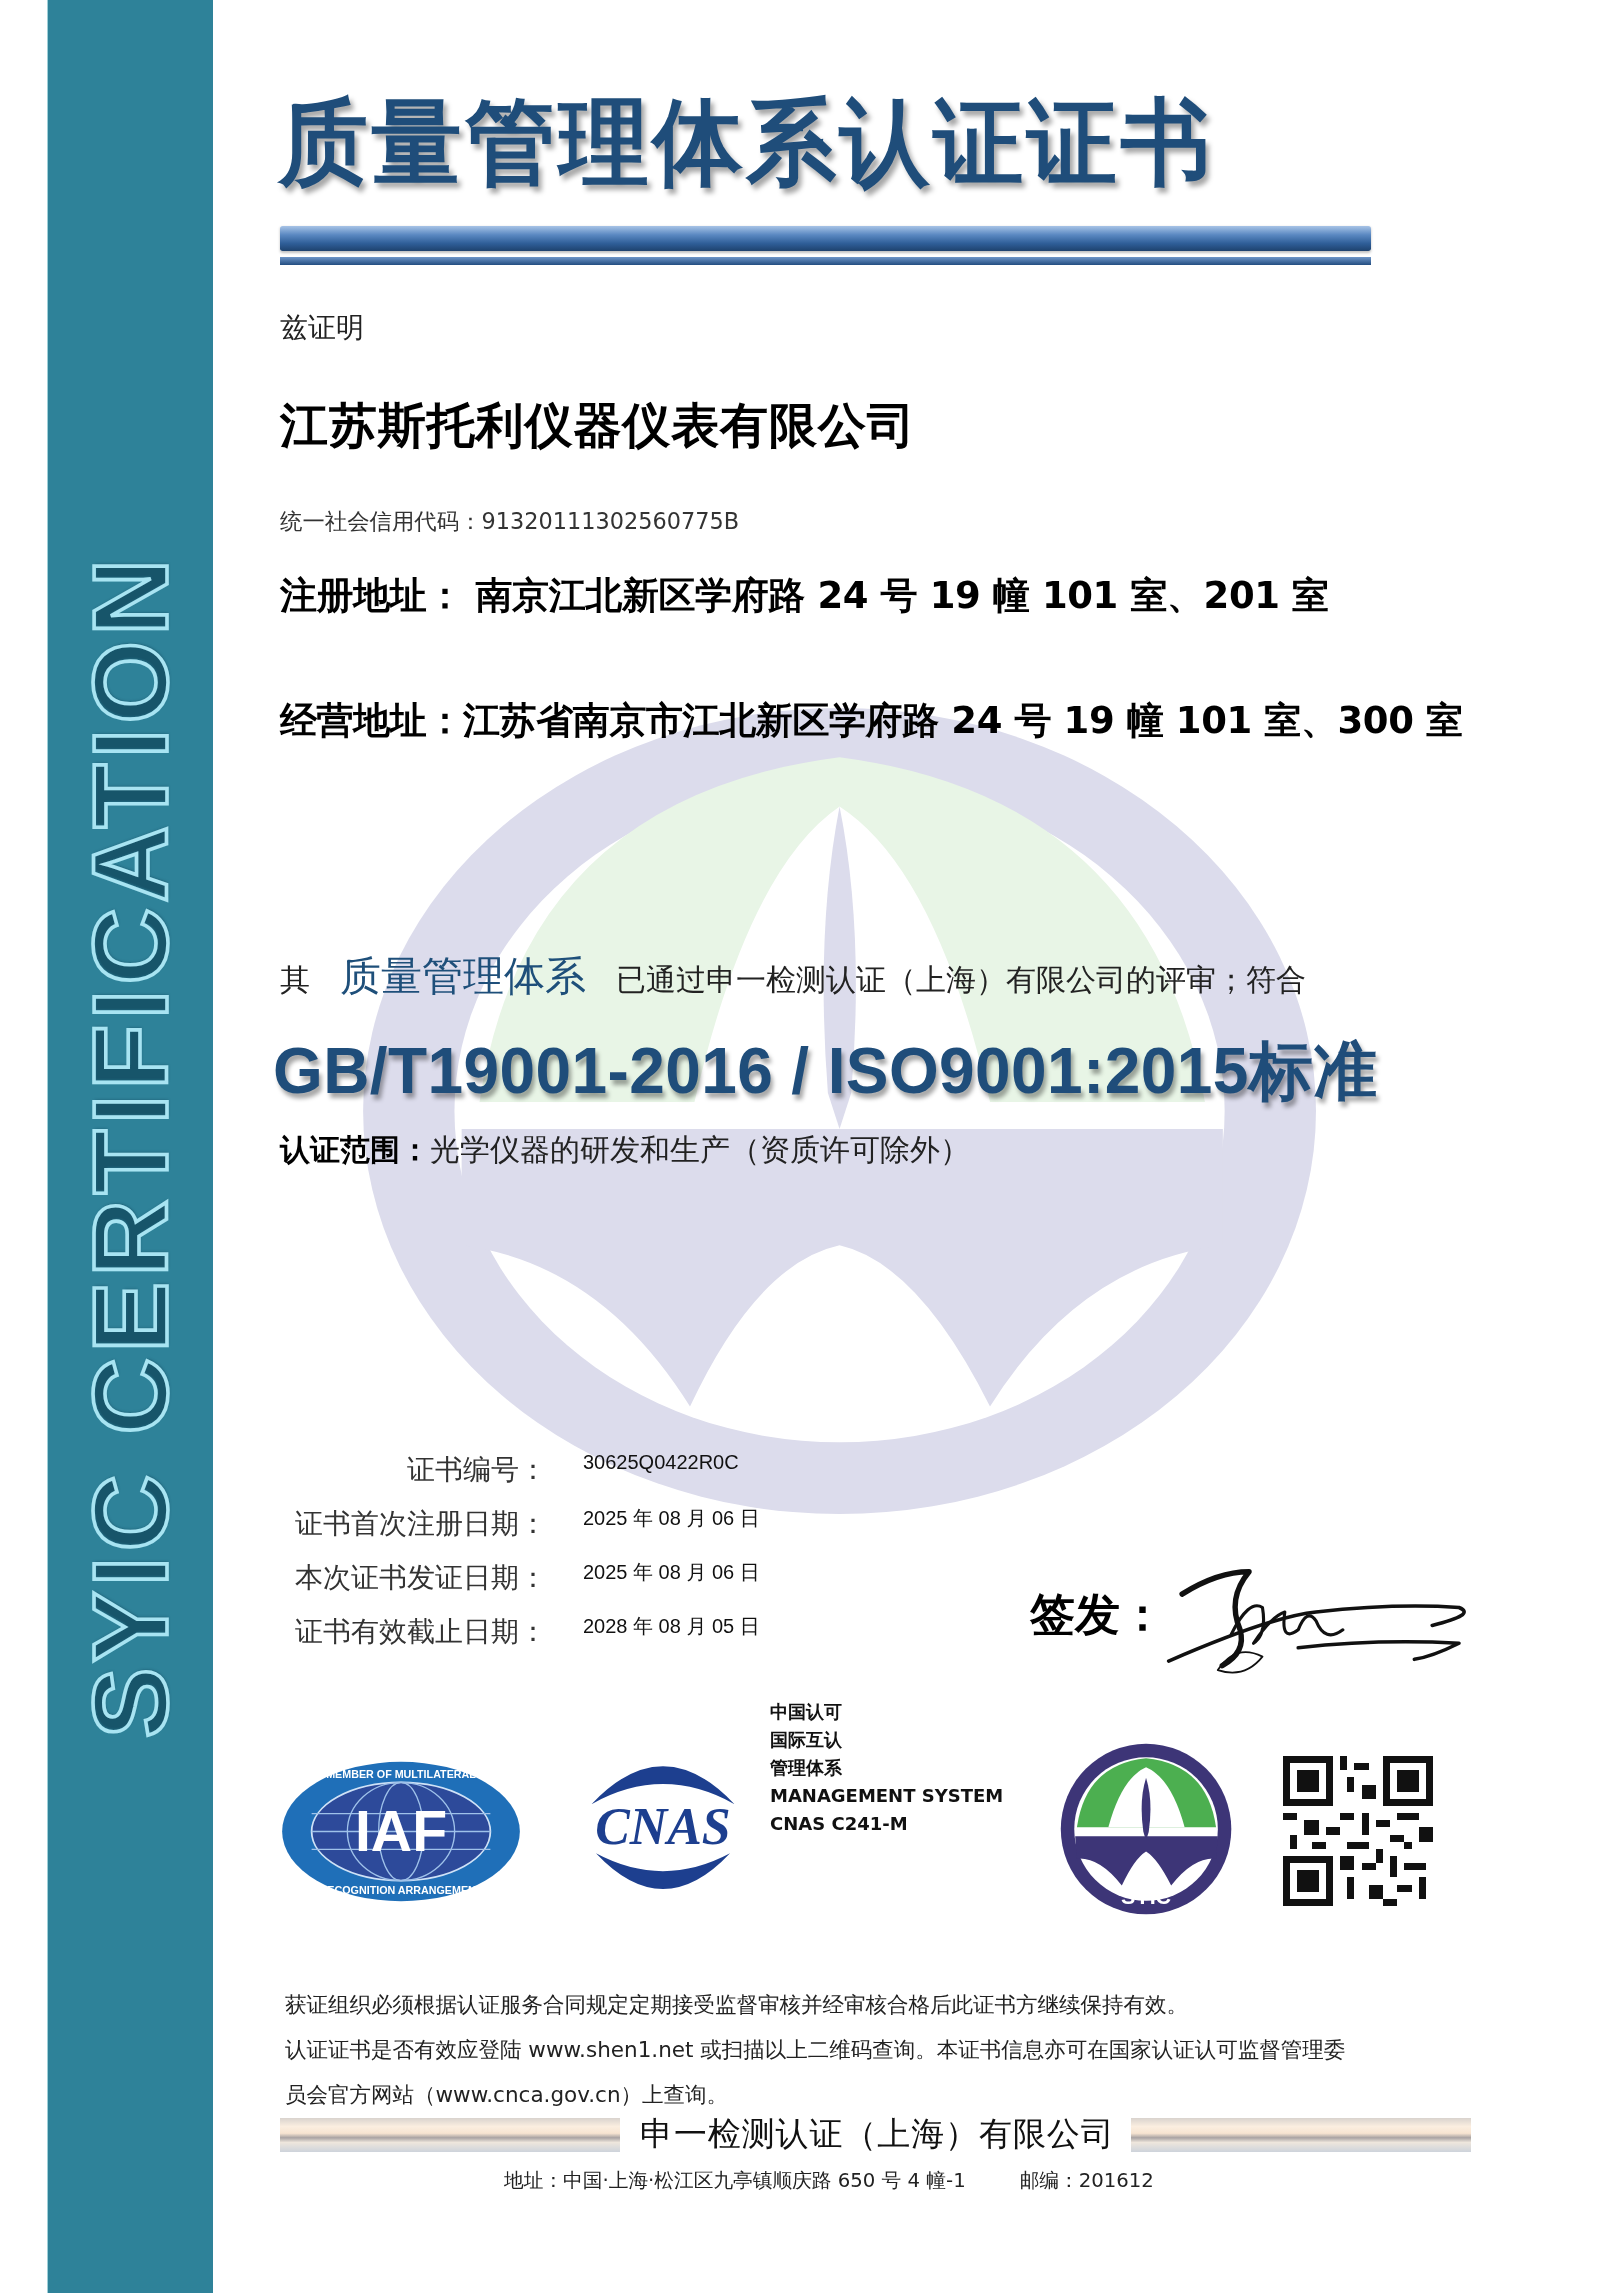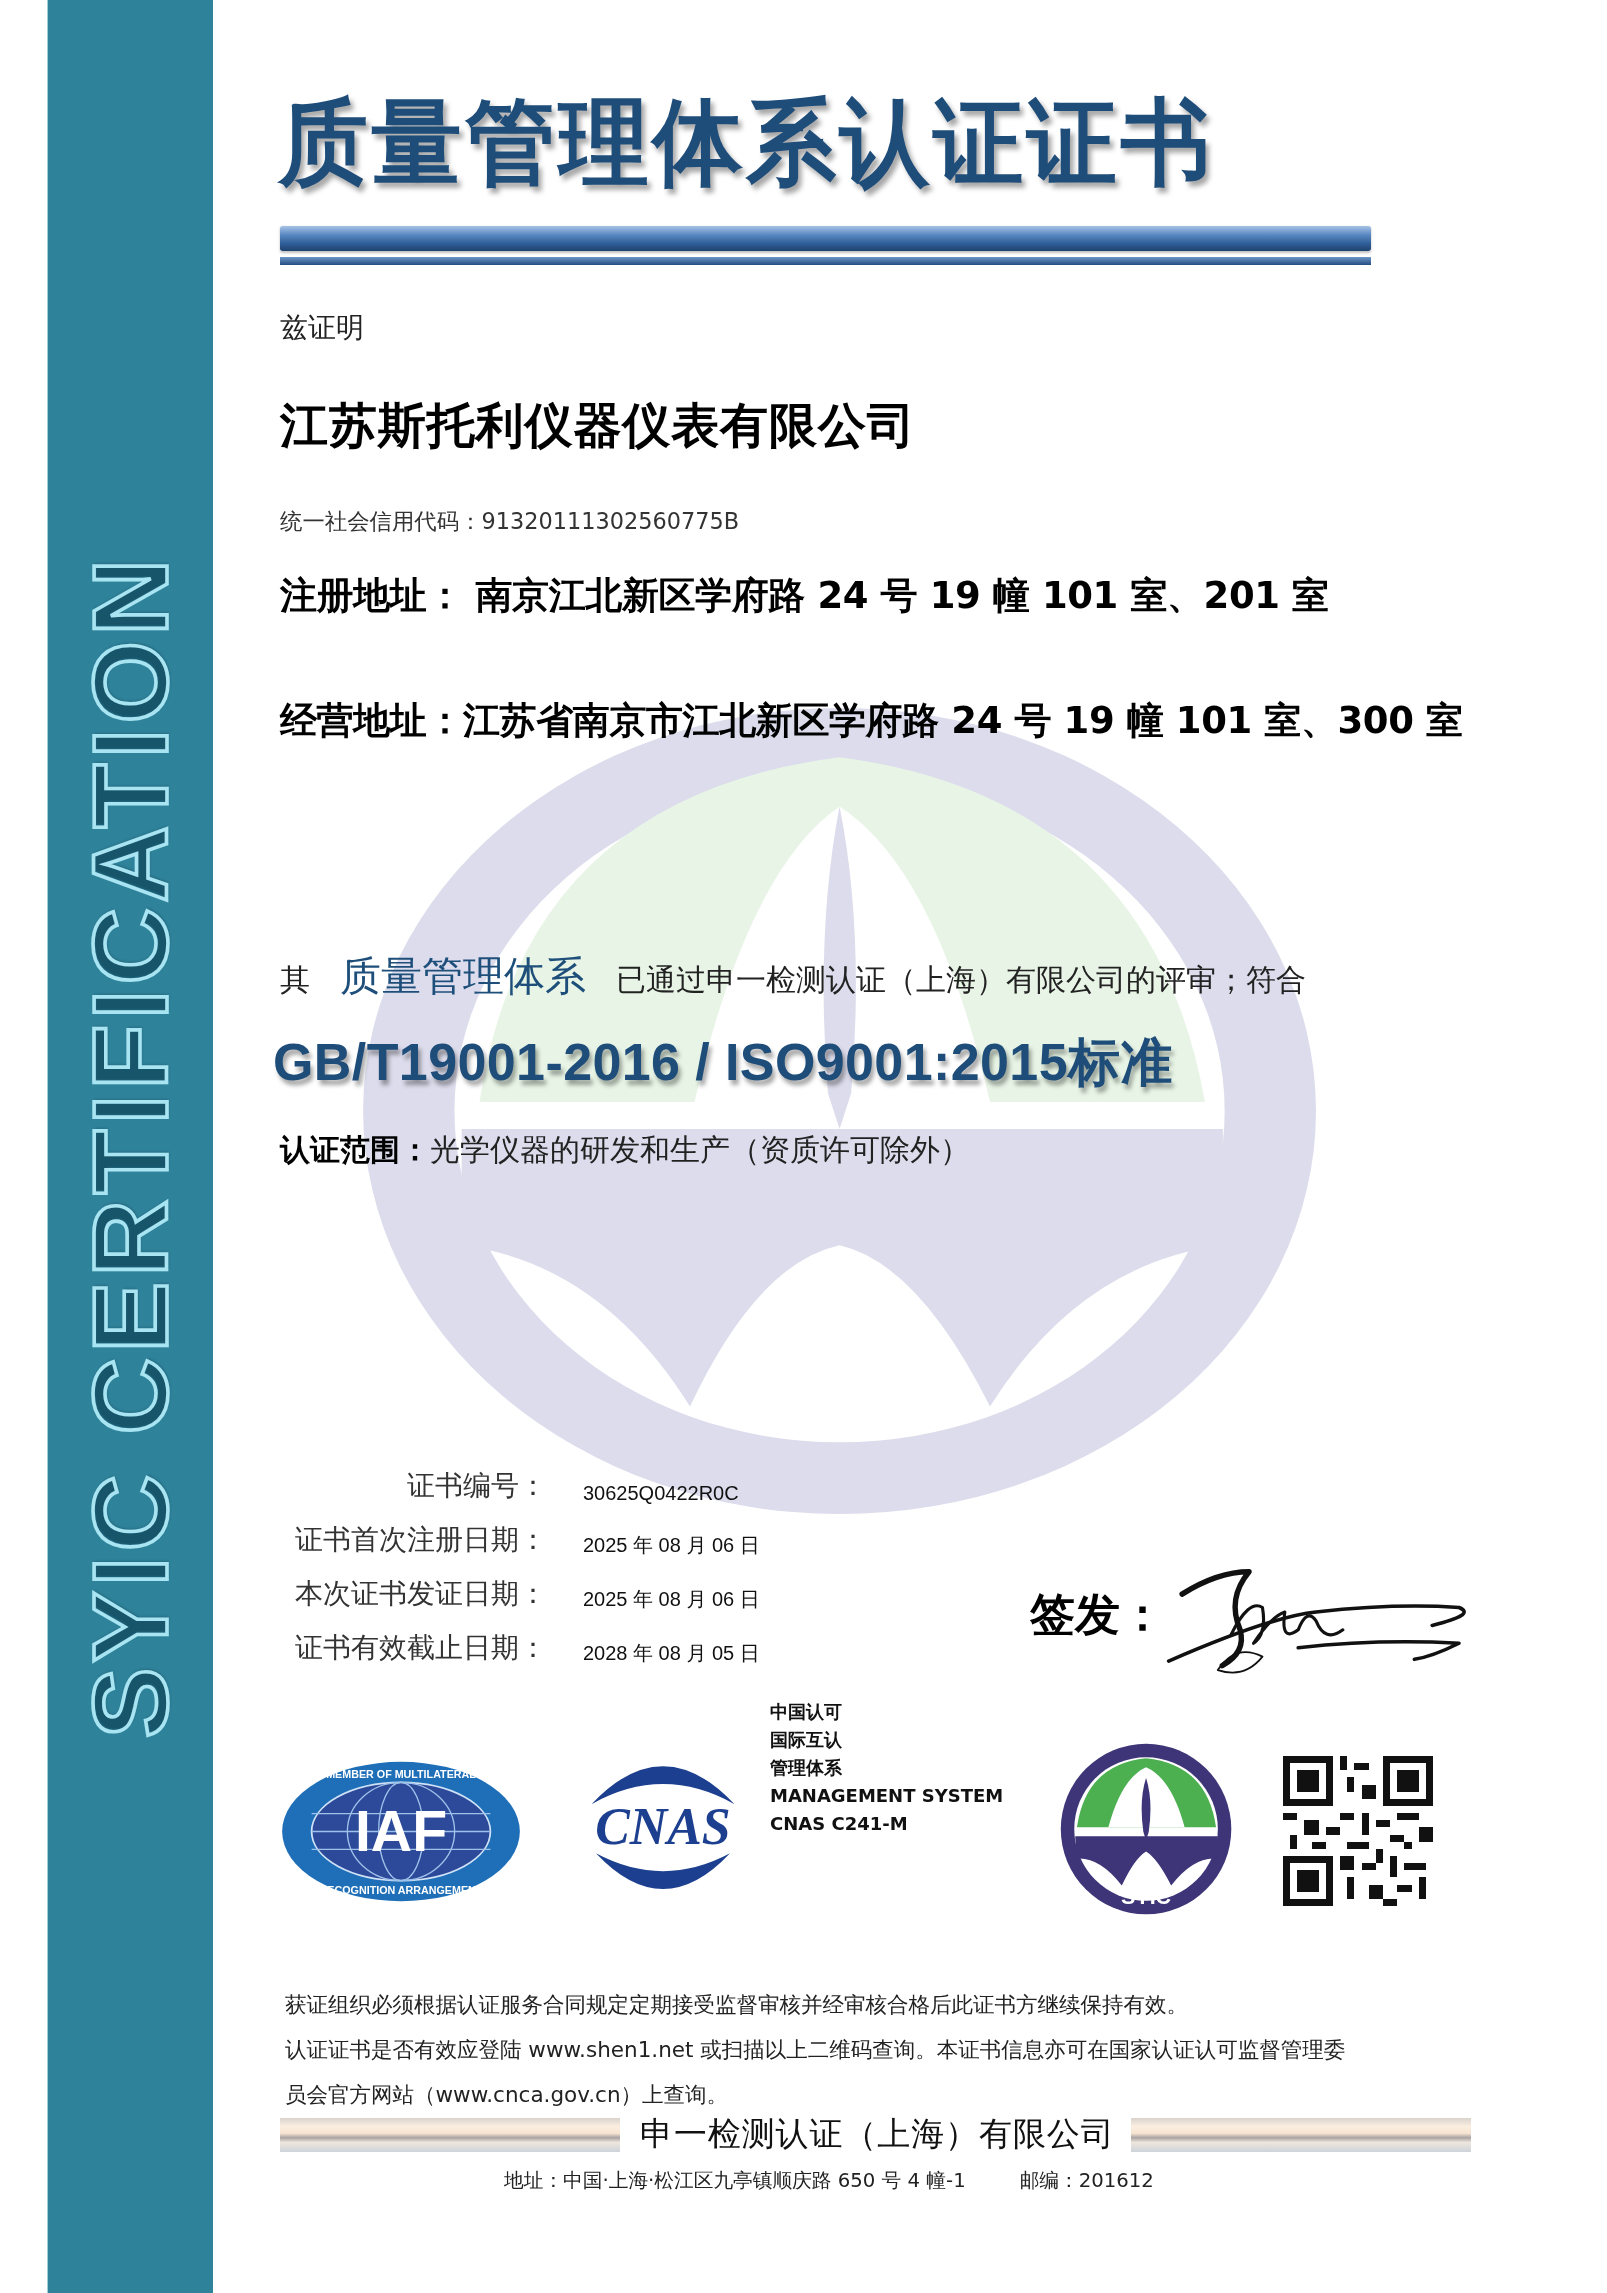--- a/index.html
+++ b/index.html
@@ -31,26 +31,26 @@
   .hereby { left:280px; top:309px; font-size:28px; color:#222; }
   .company { left:280px; top:394px; font-size:48px; font-weight:bold; color:#000; letter-spacing:0.9px; }
   .credit { left:280px; top:506px; font-size:22.4px; color:#333; }
   .addr { left:280px; font-size:37px; font-weight:bold; color:#000; letter-spacing:-0.4px; }
   .addr1 { top:571px; }
   .addr2 { top:696px; }
 
   .system-line { left:280px; top:949px; font-size:30px; color:#222; white-space:nowrap; }
   .system-line .sys { font-size:41px; color:#1e4f7a; margin:0 30px; }
   .standard { left:273px; top:1028px; font-family:"Liberation Sans", sans-serif; font-weight:bold;
-              font-size:52px; color:#1f4d7a; text-shadow:2.7px 4.5px 4.5px rgba(0,0,0,.35); letter-spacing:0.4px; }
+              font-size:64px; color:#1f4d7a; text-shadow:2.7px 4.5px 4.5px rgba(0,0,0,.35); letter-spacing:0.4px; }
   .scope { left:280px; top:1130px; font-size:30px; color:#222; white-space:nowrap; }
   .scope b { color:#000; font-weight:bold; }
 
   .info { left:269px; top:1451px; }
-  .info-row { display:flex; height:54px; align-items:flex-end; }
+  .info-row { display:flex; height:54px; align-items:flex-start; }
   .info-label { width:278px; text-align:right; font-size:28px; color:#333; }
   .info-value { margin-left:36px; font-size:20px; color:#111; font-family:"Liberation Sans", sans-serif; }
 
   .sign-label { left:1030px; top:1585px; font-size:45px; font-weight:bold; color:#000; }
   .signature { left:1164px; top:1545px; width:322px; height:134px; }
 
   .logo-iaf { left:280px; top:1760px; width:242px; height:143px; }
   .logo-cnas { left:569px; top:1755px; width:188px; height:143px; }
   .cnas-text { left:770px; top:1698px; font-size:18px; font-weight:bold; color:#111; line-height:28px; }
   .logo-syic { left:1059px; top:1742px; width:175px; height:175px; }

